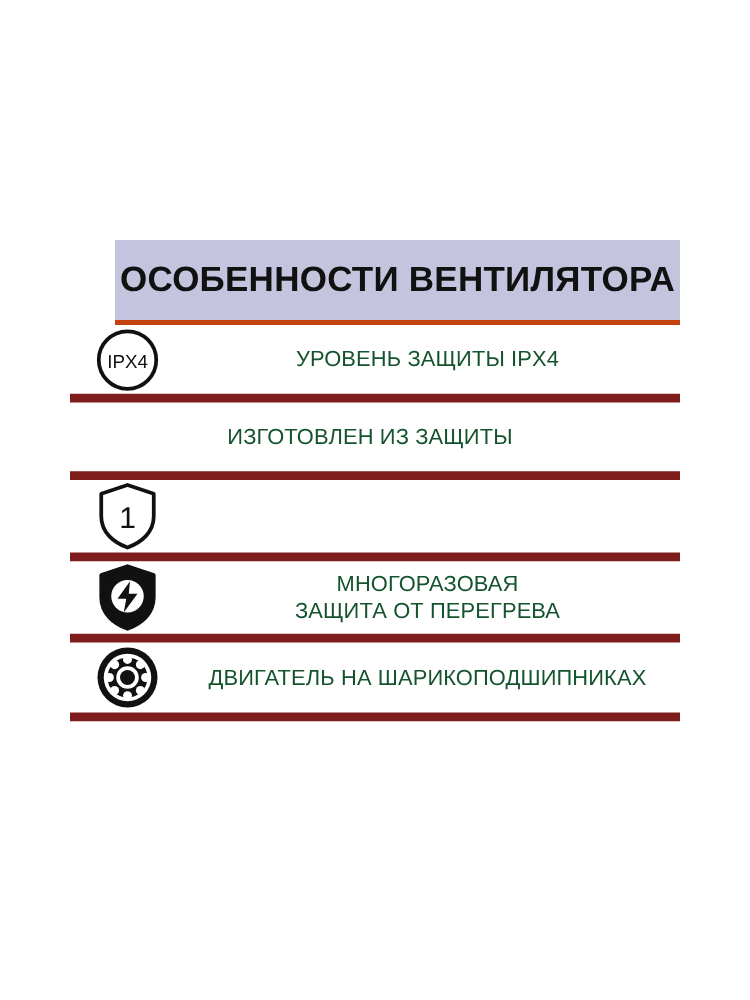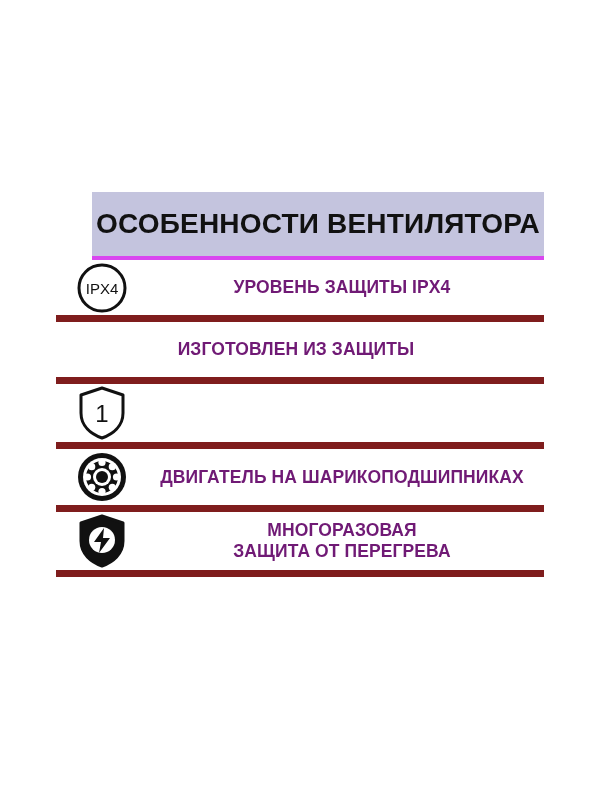--- a/index.html
+++ b/index.html
@@ -23,21 +23,21 @@
     left: 56px;
     top: 192px;
     width: 488px;
   }
   .panel-header {
     background: #c4c4de;
     height: 64px;
     display: flex;
     align-items: center;
     justify-content: center;
-    border-bottom: 4px solid #d946ef;
+    border-bottom: 4px solid #c2410c;
     margin-left: 36px;
   }
   .panel-header-title {
     font-size: 28px;
     font-weight: bold;
     color: #111111;
     letter-spacing: 0.2px;
     text-align: center;
     line-height: 1;
   }
@@ -53,22 +53,22 @@
     flex: 0 0 92px;
     display: flex;
     align-items: center;
     justify-content: center;
   }
   .feature-label {
     flex: 1 1 auto;
     padding-right: 8px;
     text-align: center;
     font-size: 17.5px;
-    font-weight: bold;
-    color: #701a75;
+    font-weight: normal;
+    color: #14532d;
     line-height: 1.18;
     letter-spacing: 0.1px;
   }
   .feature-label .line2 {
     display: block;
   }
   svg { display: block; }
   .ico-text {
     font-family: "Liberation Sans", sans-serif;
     font-weight: normal;
@@ -108,20 +108,34 @@
       <div class="feature-icon">
         <svg width="62" height="58" viewBox="0 0 62 58" aria-hidden="true">
           <path d="M31 4 L52 11 L52 29 C52 42 42 50 31 54 C20 50 10 42 10 29 L10 11 Z" fill="none" stroke="#111111" stroke-width="3" stroke-linejoin="round"></path>
           <text class="ico-text" x="31" y="38" font-size="24" text-anchor="middle">1</text>
         </svg>
       </div>
     </div>
 
     <div class="feature-row">
       <div class="feature-icon">
+        <svg width="62" height="58" viewBox="0 0 62 58" aria-hidden="true">
+          <path d="M31 4 L52 11 L52 29 C52 42 42 50 31 54 C20 50 10 42 10 29 L10 11 Z" fill="#111111" stroke="#111111" stroke-width="3" stroke-linejoin="round"></path>
+          <circle cx="31" cy="28" r="13" fill="#ffffff"></circle>
+          <path d="M33 16 L23 30 L30 30 L28 41 L39 26 L32 26 Z" fill="#111111"></path>
+        </svg>
+      </div>
+      <div class="feature-label">
+        <span>МНОГОРАЗОВАЯ</span>
+        <span class="line2">ЗАЩИТА ОТ ПЕРЕГРЕВА</span>
+      </div>
+    </div>
+
+    <div class="feature-row">
+      <div class="feature-icon">
         <svg width="62" height="56" viewBox="0 0 62 56" aria-hidden="true">
           <circle cx="31" cy="28" r="24" fill="#111111"></circle>
           <circle cx="31" cy="28" r="19" fill="#ffffff"></circle>
           <circle cx="31" cy="28" r="16" fill="#111111"></circle>
           <g fill="#ffffff">
             <circle cx="31" cy="13.5" r="3.6"></circle>
             <circle cx="41.3" cy="17.7" r="3.6"></circle>
             <circle cx="45.5" cy="28" r="3.6"></circle>
             <circle cx="41.3" cy="38.3" r="3.6"></circle>
             <circle cx="31" cy="42.5" r="3.6"></circle>
@@ -131,28 +145,14 @@
           </g>
           <circle cx="31" cy="28" r="9" fill="#ffffff"></circle>
           <circle cx="31" cy="28" r="6" fill="#111111"></circle>
         </svg>
       </div>
       <div class="feature-label">
         <span>ДВИГАТЕЛЬ НА ШАРИКОПОДШИПНИКАХ</span>
       </div>
     </div>
 
-    <div class="feature-row">
-      <div class="feature-icon">
-        <svg width="62" height="58" viewBox="0 0 62 58" aria-hidden="true">
-          <path d="M31 4 L52 11 L52 29 C52 42 42 50 31 54 C20 50 10 42 10 29 L10 11 Z" fill="#111111" stroke="#111111" stroke-width="3" stroke-linejoin="round"></path>
-          <circle cx="31" cy="28" r="13" fill="#ffffff"></circle>
-          <path d="M33 16 L23 30 L30 30 L28 41 L39 26 L32 26 Z" fill="#111111"></path>
-        </svg>
-      </div>
-      <div class="feature-label">
-        <span>МНОГОРАЗОВАЯ</span>
-        <span class="line2">ЗАЩИТА ОТ ПЕРЕГРЕВА</span>
-      </div>
-    </div>
-
   </div>
 </div>
 
 </body></html>

